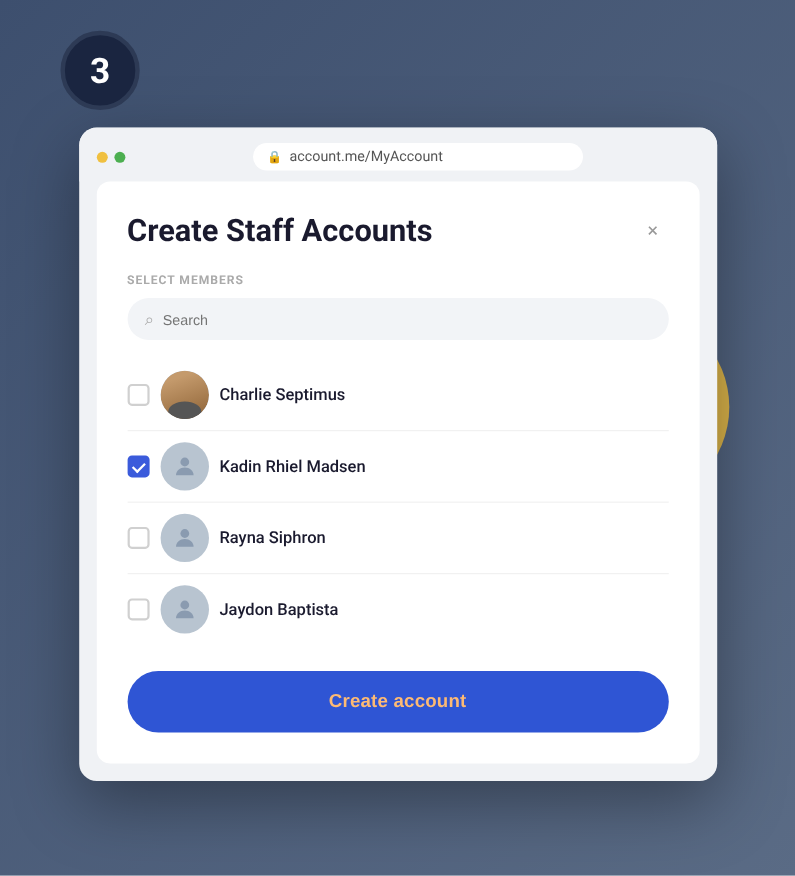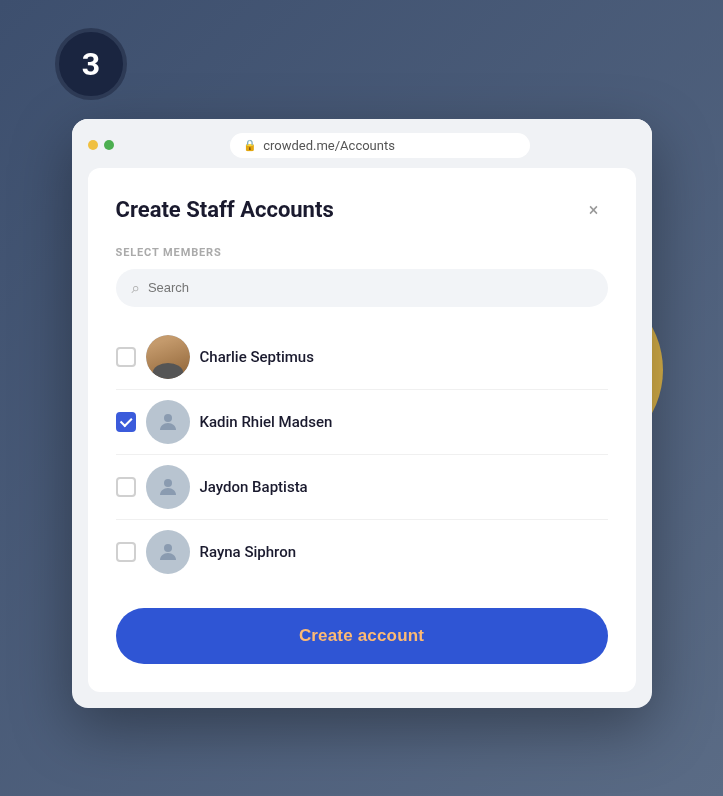--- a/index.html
+++ b/index.html
@@ -110,21 +110,21 @@
     }
 
     
     .modal-header {
       display: flex;
       align-items: center;
       justify-content: space-between;
       margin-bottom: 22px;
     }
     .modal-title {
-      font-size: 22px;
+      font-size: 28px;
       font-weight: 700;
       color: #1a1a2e;
     }
     .close-btn {
       width: 28px;
       height: 28px;
       display: flex;
       align-items: center;
       justify-content: center;
       cursor: pointer;
@@ -280,21 +280,21 @@
 
 <div class="browser-window">
 
   <div class="browser-chrome">
     <div class="traffic-lights">
       <div class="traffic-dot dot-yellow"></div>
       <div class="traffic-dot dot-green"></div>
     </div>
     <div class="address-bar">
       <span class="lock-icon">🔒</span>
-      <span>crowded.me/Accounts</span>
+      <span>account.me/MyAccount</span>
     </div>
   </div>
 
   <div class="modal-area">
 
     
     <div class="modal-header">
       <span class="modal-title">Create  Staff Accounts</span>
       <div class="close-btn">
         <span>×</span>
@@ -335,32 +335,32 @@
       </div>
 
       <div class="member-item">
         <div class="checkbox"></div>
         <div class="avatar-placeholder">
           <svg width="24" height="24" viewBox="0 0 24 24" fill="none">
             <circle cx="12" cy="8" r="4" fill="#8a9bb0"></circle>
             <path d="M4 20c0-4 3.6-7 8-7s8 3 8 7" fill="#8a9bb0"></path>
           </svg>
         </div>
-        <span class="member-name">Jaydon Baptista</span>
+        <span class="member-name">Rayna Siphron</span>
       </div>
 
       <div class="member-item">
         <div class="checkbox"></div>
         <div class="avatar-placeholder">
           <svg width="24" height="24" viewBox="0 0 24 24" fill="none">
             <circle cx="12" cy="8" r="4" fill="#8a9bb0"></circle>
             <path d="M4 20c0-4 3.6-7 8-7s8 3 8 7" fill="#8a9bb0"></path>
           </svg>
         </div>
-        <span class="member-name">Rayna Siphron</span>
+        <span class="member-name">Jaydon Baptista</span>
       </div>
 
     </div>
 
     
     <button class="create-btn">Create account</button>
 
   </div>
 </div>
 

